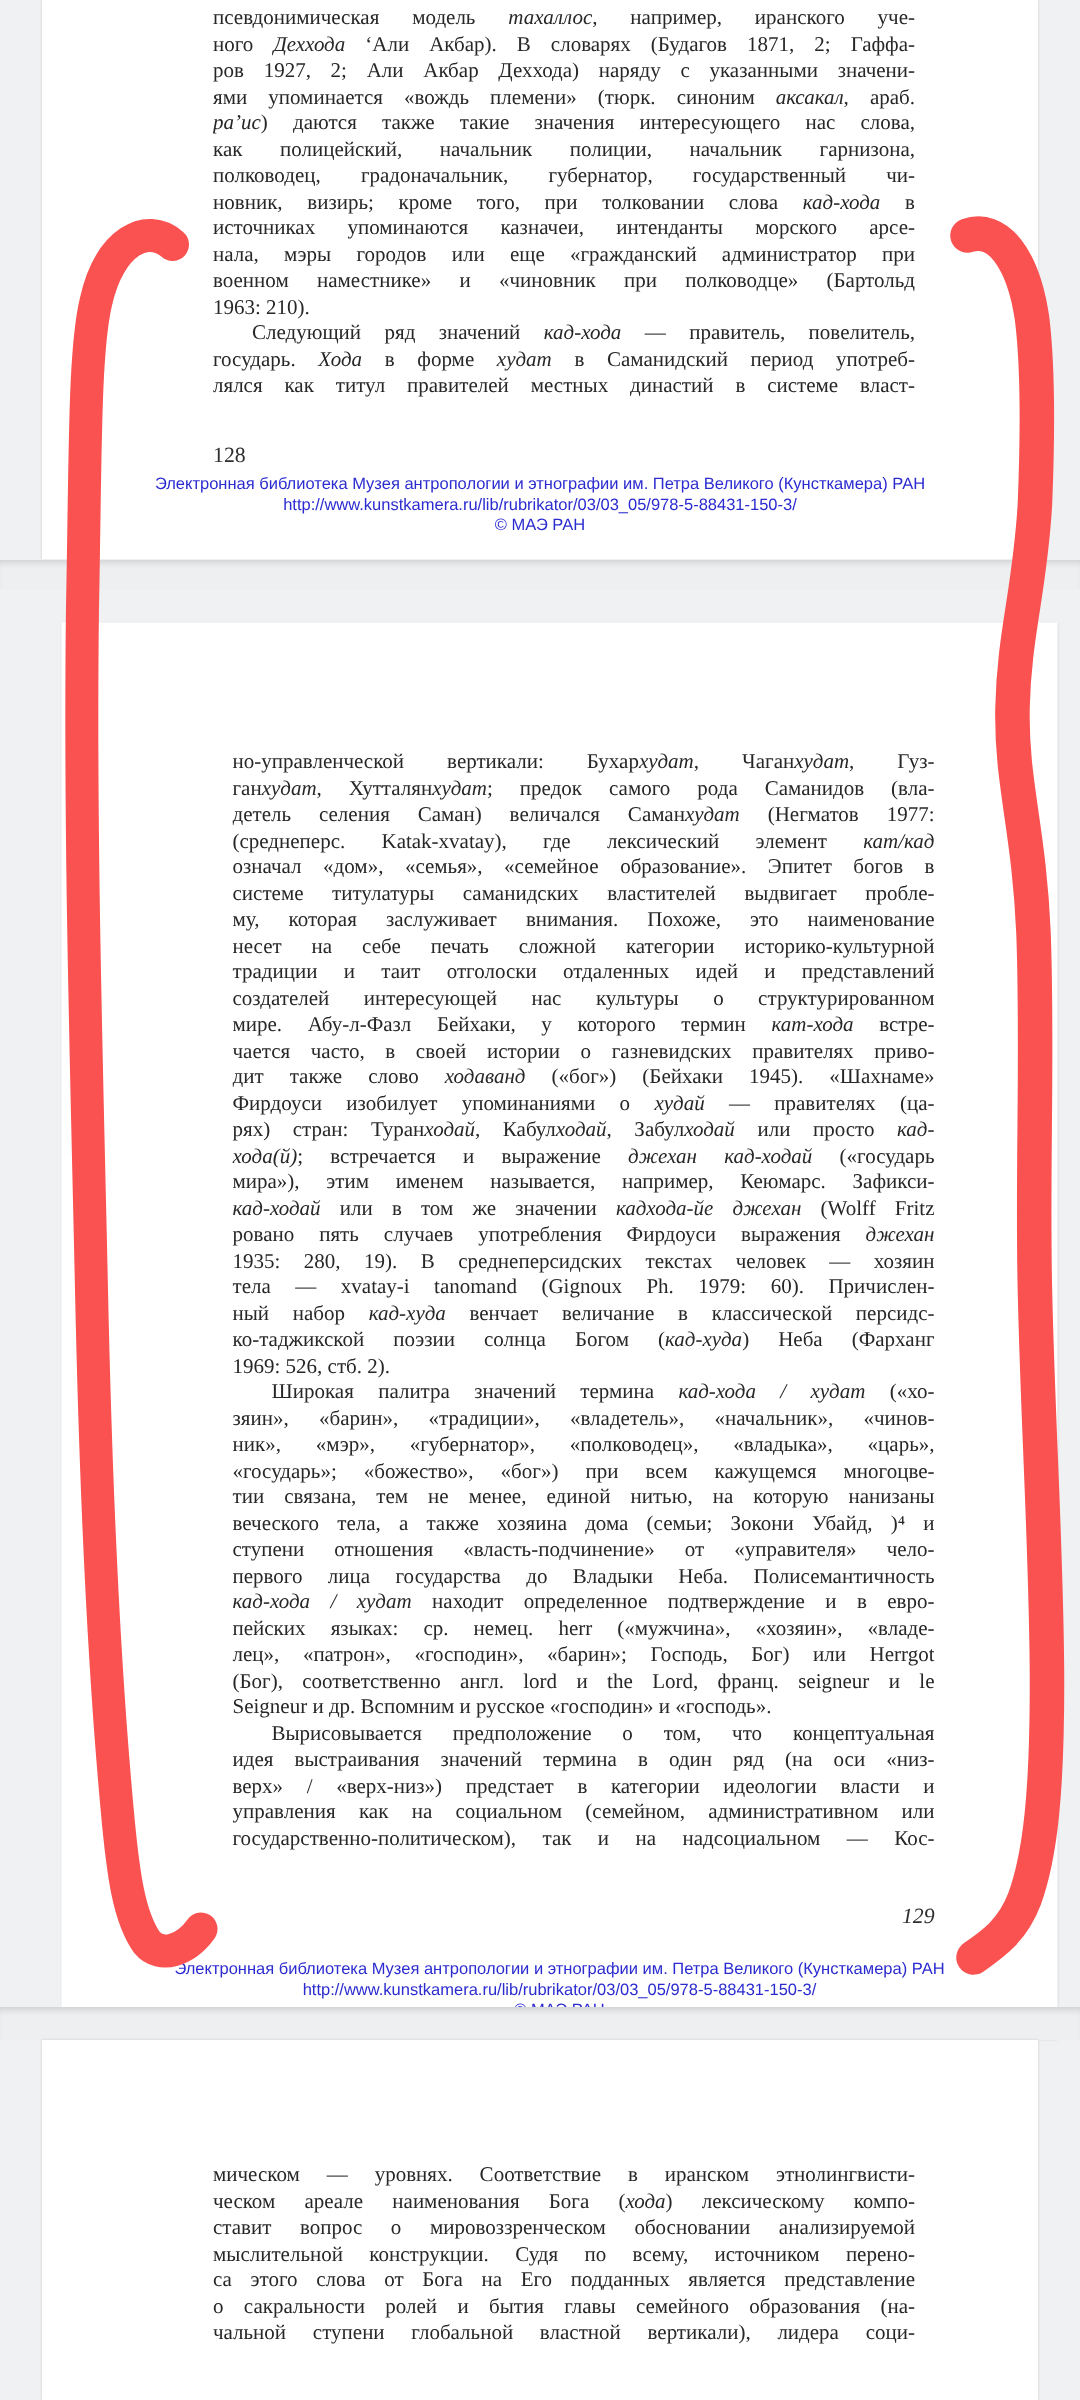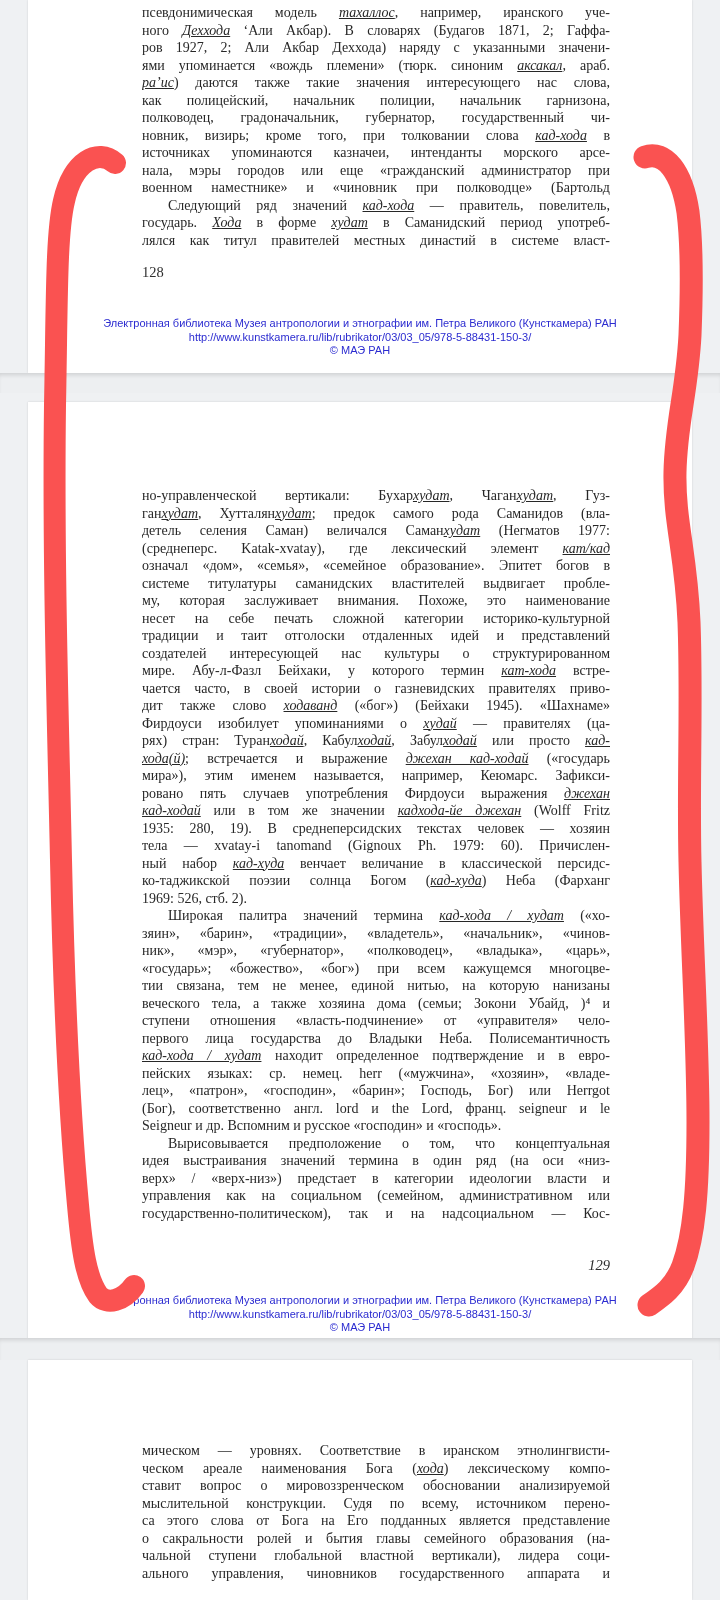--- a/index.html
+++ b/index.html
@@ -1,35 +1,35 @@
 <!DOCTYPE html>
 <html><head>
 <meta charset="utf-8">
 <style>
   html,body{margin:0;padding:0;background:#eff1f3;}
   .canvas{position:relative;width:720px;height:1600px;margin:0 auto;background:#eff1f3;overflow:hidden;
           font-family:"Liberation Serif","DejaVu Serif",serif;}
   .page{position:absolute;left:28px;width:664px;background:#ffffff;box-shadow:0 0 2px rgba(0,0,0,.14);}
   .page-1{top:0;height:373px;}
-  .page-2{top:402px;height:945px;}
+  .page-2{top:415px;height:945px;margin-left:13px;}
   .page-3{top:1360px;height:240px;}
   .gap{position:absolute;left:0;width:720px;background:#edeff1;box-shadow:inset 0 4px 4px -2px rgba(0,0,0,.13);}
   .gap-1{top:373px;height:20px;}
   .gap-2{top:1338px;height:22px;}
   .textcol{position:absolute;left:114px;width:468px;color:#272727;}
   .page-1 .textcol{top:4px;}
   .page-2 .textcol{top:85px;}
   .page-3 .textcol{top:82px;}
   .tline{height:17.5px;line-height:17.5px;font-size:14px;text-align:justify;text-align-last:justify;
          overflow:hidden;white-space:nowrap0;}
   .tline.indent{text-indent:26px;}
   .tline.end{text-align-last:left;}
-  .it{font-style:italic;text-decoration:underline;}
+  .it{font-style:italic;}
   .pagenum{position:absolute;font-size:14.5px;color:#2e2e2e;line-height:17px;}
-  .pagenum-left{left:114px;top:264px;text-align:right;}
+  .pagenum-left{left:114px;top:296px;text-align:right;}
   .pagenum-right{right:82px;top:855px;font-style:italic;}
   .footer{position:absolute;left:0;width:664px;text-align:center;
           font-family:"Liberation Sans","DejaVu Sans",sans-serif;
           font-size:11px;line-height:13.5px;color:#2b2bd0;}
   .page-1 .footer{top:317px;}
   .page-2 .footer{top:892px;}
   .marker{position:absolute;left:0;top:0;width:720px;height:1600px;z-index:5;pointer-events:none;}
 </style>
 </head>
 <body>
@@ -42,20 +42,21 @@
         <div class="tline"><span>ного </span><span class="it">Деххода</span><span> ‘Али Акбар). В словарях (Будагов 1871, 2; Гаффа-</span></div>
         <div class="tline"><span>ров 1927, 2; Али Акбар Деххода) наряду с указанными значени-</span></div>
         <div class="tline"><span>ями упоминается «вождь племени» (тюрк. синоним </span><span class="it">аксакал</span><span>, араб.</span></div>
         <div class="tline"><span class="it">ра’ис</span><span>) даются также такие значения интересующего нас слова,</span></div>
         <div class="tline"><span>как полицейский, начальник полиции, начальник гарнизона,</span></div>
         <div class="tline"><span>полководец, градоначальник, губернатор, государственный чи-</span></div>
         <div class="tline"><span>новник, визирь; кроме того, при толковании слова </span><span class="it">кад-хода</span><span> в</span></div>
         <div class="tline"><span>источниках упоминаются казначеи, интенданты морского арсе-</span></div>
         <div class="tline"><span>нала, мэры городов или еще «гражданский администратор при</span></div>
         <div class="tline"><span>военном наместнике» и «чиновник при полководце» (Бартольд</span></div>
+        <div class="tline end"><span>1963: 210).</span></div>
         <div class="tline indent"><span>Следующий ряд значений </span><span class="it">кад-хода</span><span> — правитель, повелитель,</span></div>
         <div class="tline"><span>государь. </span><span class="it">Хода</span><span> в форме </span><span class="it">худат</span><span> в Саманидский период употреб-</span></div>
         <div class="tline"><span>лялся как титул правителей местных династий в системе власт-</span></div>
       </div>
     <div class="pagenum pagenum-left">128</div>
     <div class="footer">
       <div>Электронная библиотека Музея антропологии и этнографии им. Петра Великого (Кунсткамера) РАН</div>
       <div>http://www.kunstkamera.ru/lib/rubrikator/03/03_05/978-5-88431-150-3/</div>
       <div>© МАЭ РАН</div>
     </div>
@@ -75,22 +76,22 @@
         <div class="tline"><span>несет на себе печать сложной категории историко-культурной</span></div>
         <div class="tline"><span>традиции и таит отголоски отдаленных идей и представлений</span></div>
         <div class="tline"><span>создателей интересующей нас культуры о структурированном</span></div>
         <div class="tline"><span>мире. Абу-л-Фазл Бейхаки, у которого термин </span><span class="it">кат-хода</span><span> встре-</span></div>
         <div class="tline"><span>чается часто, в своей истории о газневидских правителях приво-</span></div>
         <div class="tline"><span>дит также слово </span><span class="it">ходаванд</span><span> («бог») (Бейхаки 1945). «Шахнаме»</span></div>
         <div class="tline"><span>Фирдоуси изобилует упоминаниями о </span><span class="it">худай</span><span> — правителях (ца-</span></div>
         <div class="tline"><span>рях) стран: Туран</span><span class="it">ходай</span><span>, Кабул</span><span class="it">ходай</span><span>, Забул</span><span class="it">ходай</span><span> или просто </span><span class="it">кад-</span></div>
         <div class="tline"><span class="it">хода(й)</span><span>; встречается и выражение </span><span class="it">джехан кад-ходай</span><span> («государь</span></div>
         <div class="tline"><span>мира»), этим именем называется, например, Кеюмарс. Зафикси-</span></div>
+        <div class="tline"><span class="it">кад-ходай</span><span> или в том же значении </span><span class="it">кадхода-йе джехан</span><span> (Wolff Fritz</span></div>
         <div class="tline"><span>ровано пять случаев употребления Фирдоуси выражения </span><span class="it">джехан</span></div>
-        <div class="tline"><span class="it">кад-ходай</span><span> или в том же значении </span><span class="it">кадхода-йе джехан</span><span> (Wolff Fritz</span></div>
         <div class="tline"><span>1935: 280, 19). В среднеперсидских текстах человек — хозяин</span></div>
         <div class="tline"><span>тела — xvatay-i tanomand (Gignoux Ph. 1979: 60). Причислен-</span></div>
         <div class="tline"><span>ный набор </span><span class="it">кад-худа</span><span> венчает величание в классической персидс-</span></div>
         <div class="tline"><span>ко-таджикской поэзии солнца Богом (</span><span class="it">кад-худа</span><span>) Неба (Фарханг</span></div>
         <div class="tline end"><span>1969: 526, стб. 2).</span></div>
         <div class="tline indent"><span>Широкая палитра значений термина </span><span class="it">кад-хода / худат</span><span> («хо-</span></div>
         <div class="tline"><span>зяин», «барин», «традиции», «владетель», «начальник», «чинов-</span></div>
         <div class="tline"><span>ник», «мэр», «губернатор», «полководец», «владыка», «царь»,</span></div>
         <div class="tline"><span>«государь»; «божество», «бог») при всем кажущемся многоцве-</span></div>
         <div class="tline"><span>тии связана, тем не менее, единой нитью, на которую нанизаны</span></div>
@@ -120,21 +121,20 @@
 
   <div class="page page-3">
     <div class="textcol">
         <div class="tline"><span>мическом — уровнях. Соответствие в иранском этнолингвисти-</span></div>
         <div class="tline"><span>ческом ареале наименования Бога (</span><span class="it">хода</span><span>) лексическому компо-</span></div>
         <div class="tline"><span>ставит вопрос о мировоззренческом обосновании анализируемой</span></div>
         <div class="tline"><span>мыслительной конструкции. Судя по всему, источником перено-</span></div>
         <div class="tline"><span>са этого слова от Бога на Его подданных является представление</span></div>
         <div class="tline"><span>о сакральности ролей и бытия главы семейного образования (на-</span></div>
         <div class="tline"><span>чальной ступени глобальной властной вертикали), лидера соци-</span></div>
-        <div class="tline"><span>ального управления, чиновников государственного аппарата и</span></div>
       </div>
   </div>
 
   <svg class="marker" viewBox="0 0 720 1600">
     <path fill="none" stroke="#fa5251" stroke-width="22" stroke-linecap="round" stroke-linejoin="round" d="M 115 163
              C 98 148, 73 161, 64 201
              C 56 234, 57 305, 55 405
              C 53 560, 58 720, 61 860
              C 64 1000, 70 1118, 78 1205
              C 82 1250, 86 1278, 98 1295

